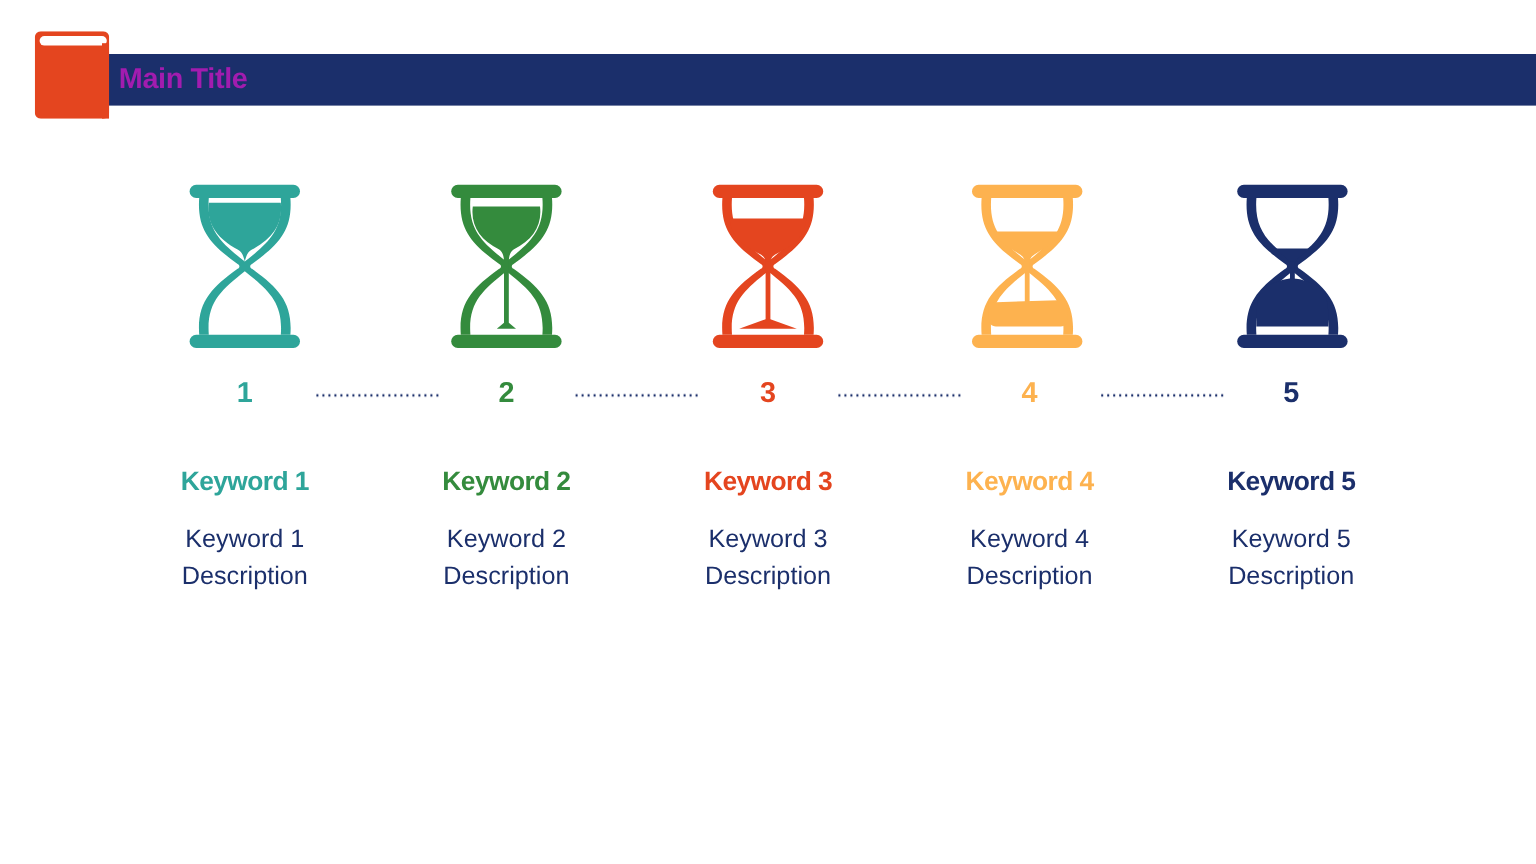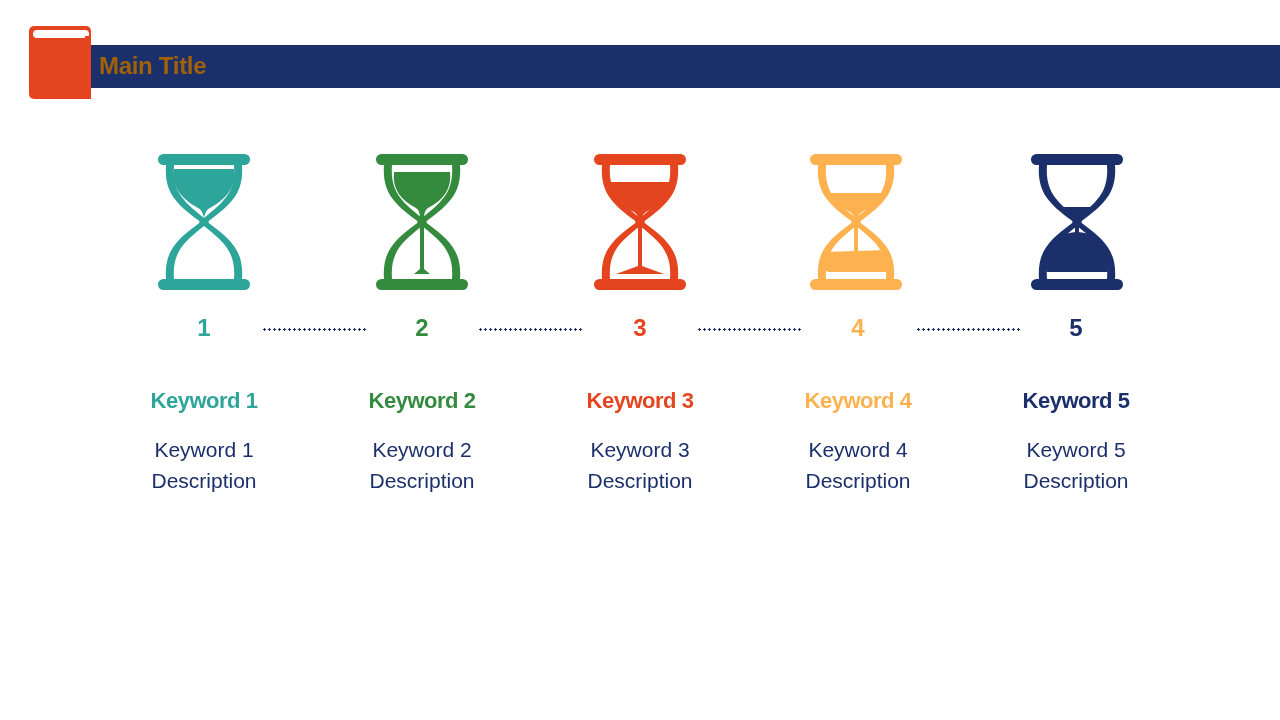--- a/index.html
+++ b/index.html
@@ -1,19 +1,19 @@
 <!DOCTYPE html>
 <html><head>
   <meta charset="utf-8">
   <style>
     html, body { margin:0; padding:0; }
     body { width:1280px; height:720px; background:#ffffff; position:relative; overflow:hidden;
            font-family:"Liberation Sans", sans-serif; }
     .title-bar { position:absolute; left:88px; top:45px; width:1192px; height:43px; background:#1b2f6b; }
-    .title-text { position:absolute; left:99px; top:49px; color:#a16207; font-weight:bold; font-size:24px; line-height:34px; letter-spacing:-0.3px; }
+    .title-text { position:absolute; left:99px; top:49px; color:#a21caf; font-weight:bold; font-size:24px; line-height:34px; letter-spacing:-0.3px; }
     .book { position:absolute; left:29px; top:26px; width:62px; height:73px; }
     .hg { position:absolute; top:152px; width:96px; height:140px; }
     .num { position:absolute; top:310px; width:60px; text-align:center; font-weight:bold; font-size:24px; line-height:36px; }
     .dots { position:absolute; top:328px; width:106px; height:3px;
             background-image:radial-gradient(circle, #1b2f6b 1px, transparent 1.3px);
             background-size:5px 3px; background-repeat:repeat-x; }
     .kw { position:absolute; top:386px; width:220px; text-align:center; font-weight:bold; font-size:22px; line-height:30px; letter-spacing:-0.5px; }
     .desc { position:absolute; top:434px; width:220px; text-align:center; font-size:21px; line-height:31px; color:#1b2f6b; }
   </style>
 </head>

